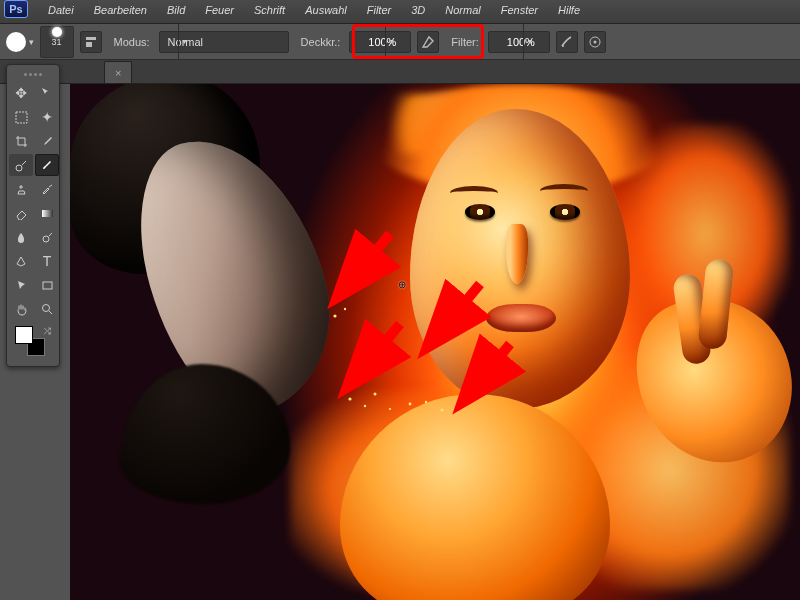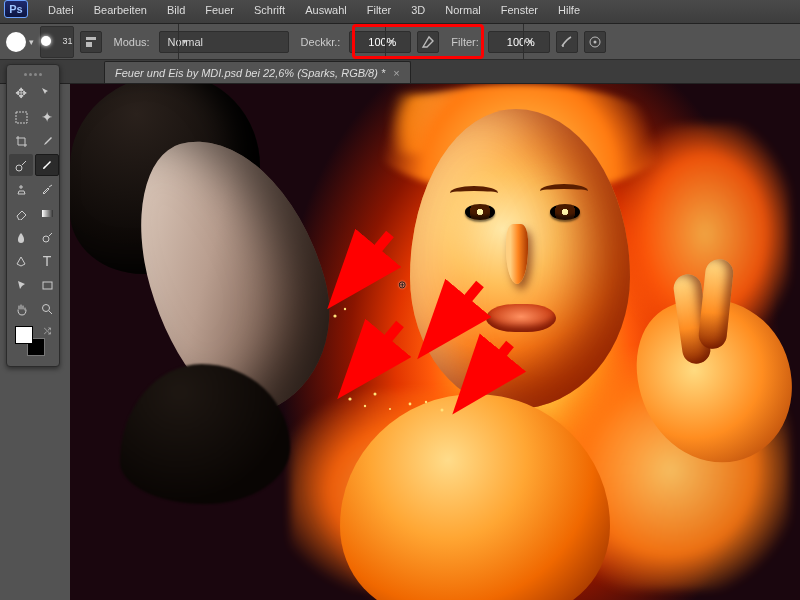--- a/index.html
+++ b/index.html
@@ -18,37 +18,37 @@
     border-bottom: 1px solid #222;
     padding-left: 4px; gap: 0;
   }
   .ps-logo {
     width: 24px; height: 18px; border-radius: 3px; margin-right: 10px;
     background: linear-gradient(#1e2a6e,#0d1642);
     border: 1px solid #6aa1ff; color:#9ec5ff;
     font-weight: bold; font-size: 11px; text-align: center;
     line-height: 16px;
   }
-  .menu-item { padding: 4px 10px; cursor: default; }
+  .menu-item { padding: 4px 10px; cursor: default; font-style: italic; }
 
   
   .optbar {
     height: 36px; background: #535353;
     border-bottom: 1px solid #2c2c2c;
     display: flex; align-items: center; padding: 0 6px; gap: 6px;
     position: relative;
   }
   .tool-preset {
     width: 20px; height: 20px; background:#fff; border-radius:50%;
     display:inline-block;
   }
   .chev { font-size:9px; color:#ccc; cursor:pointer; }
   .brush-selector {
-    width: 34px; height: 32px; display:flex; flex-direction:row;
-    align-items:center; justify-content:space-between;
+    width: 34px; height: 32px; display:flex; flex-direction:column;
+    align-items:center; justify-content:flex-start;
     border:1px solid #2f2f2f; background:#3b3b3b; border-radius:2px;
     line-height:1; font-size:9px; color:#ddd;
   }
   .brush-dot { width:10px;height:10px;border-radius:50%;background:#fff;
     box-shadow: 0 0 4px #fff; margin-bottom:1px;}
   .opt-icon {
     width:22px;height:22px;
     background:#3b3b3b; border:1px solid #2d2d2d; border-radius:2px;
     display:flex;align-items:center;justify-content:center; color:#bbb;
     font-size:13px;
@@ -270,21 +270,20 @@
         <circle cx="7" cy="7" r="5" fill="none" stroke="#bbb"></circle>
         <circle cx="7" cy="7" r="1.5" fill="#bbb"></circle>
       </svg>
   </div>
 </div>
 
 <div class="red-highlight hl1"></div>
 
 <div class="tabbar">
   <div class="doc-tab">
-    <span>Feuer und Eis by MDI.psd bei 22,6% (Sparks, RGB/8) *</span>
     <span class="x">×</span>
   </div>
 </div>
 
 <div class="tools">
   <div class="tool-grab">
     <span></span>
       <span></span>
       <span></span>
       <span></span>

